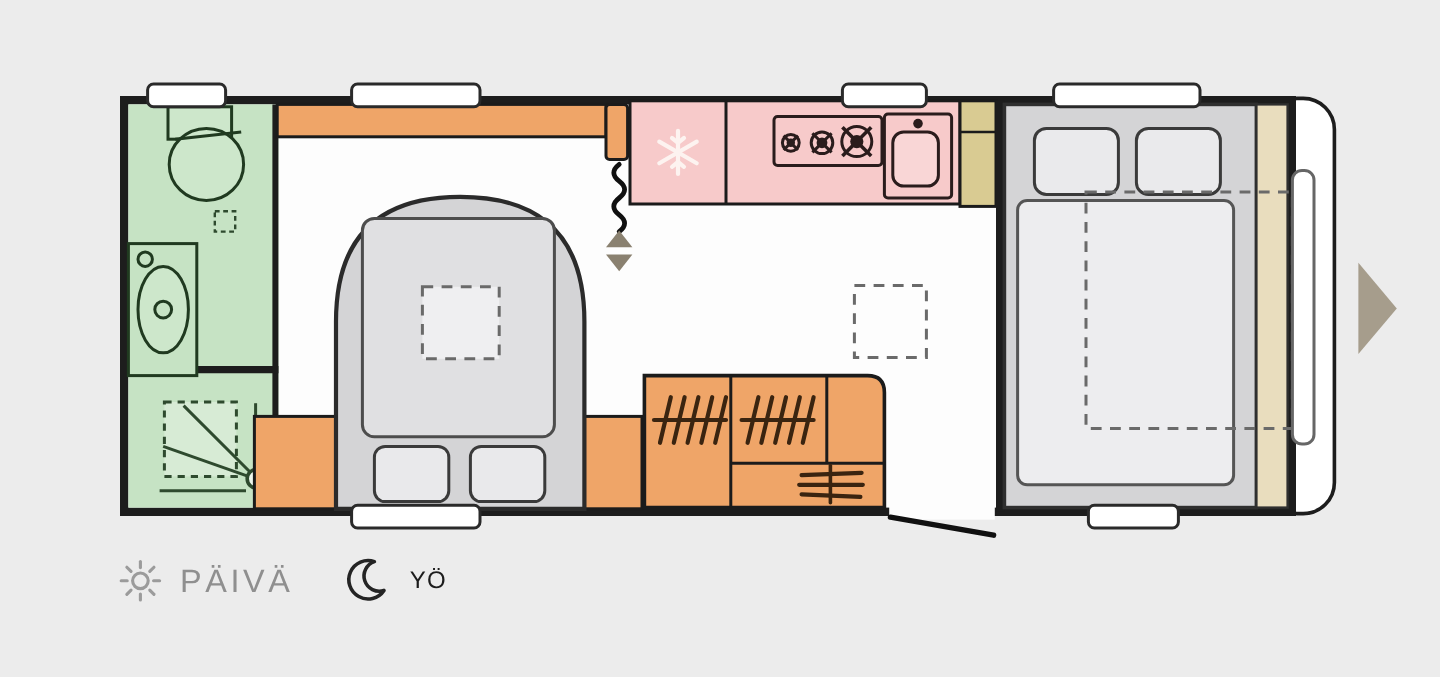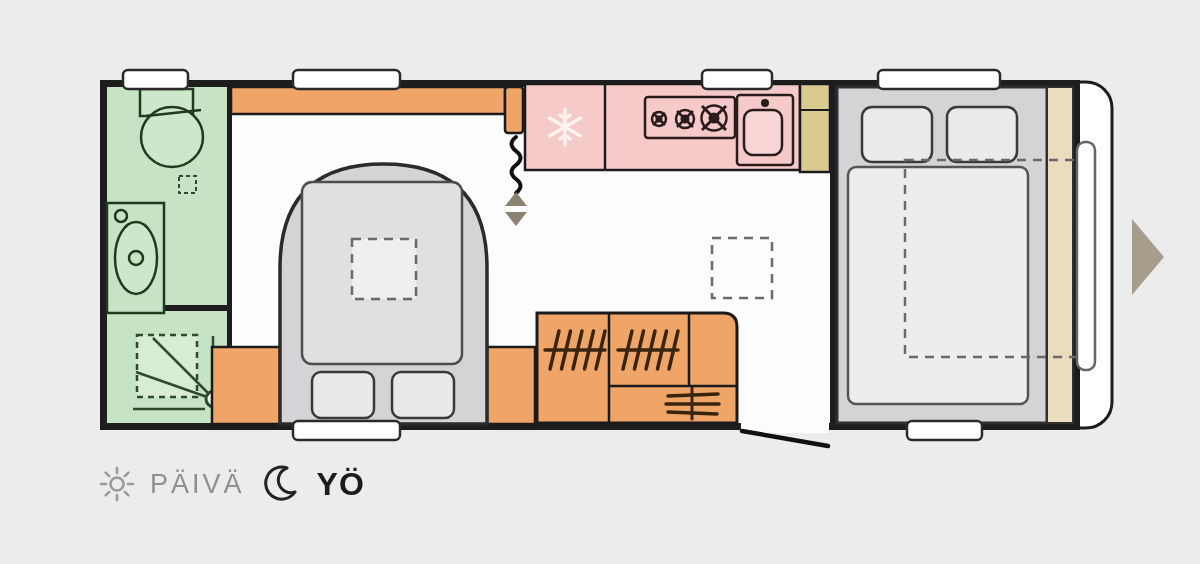--- a/index.html
+++ b/index.html
@@ -14,28 +14,28 @@
   *{margin:0;padding:0;box-sizing:border-box;}
   html,body{width:1200px;height:564px;}
   body{
     background:var(--background);
     font-family:"Liberation Sans", sans-serif;
     position:relative; overflow:hidden;
   }
   #plan{position:absolute;left:0;top:0;}
   .legend{
     position:absolute; left:98px; top:462px; height:44px;
-    display:flex; align-items:center; gap:18px;
+    display:flex; align-items:center; gap:43px;
   }
   .legend-item{display:flex;align-items:center;gap:14px;cursor:pointer;background:none;border:none;}
   .legend-label-day{
     font-size:27px; letter-spacing:3px; color:var(--legend-inactive); font-weight:400;
   }
   .legend-label-night{
-    font-size:32px; letter-spacing:1px; color:var(--legend-active); font-weight:700;text-align:center;
+    font-size:20px; letter-spacing:1px; color:var(--legend-active); font-weight:400;text-align:center;
   }
 </style>
 </head>
 <body>
 
 <svg id="plan" width="1200" height="564" viewBox="0 0 1200 564">
 
   <g>
     <rect x="1055" y="82" width="57" height="346" rx="26" fill="#ffffff" stroke="#1d1d1d" stroke-width="3"></rect>
   </g>

